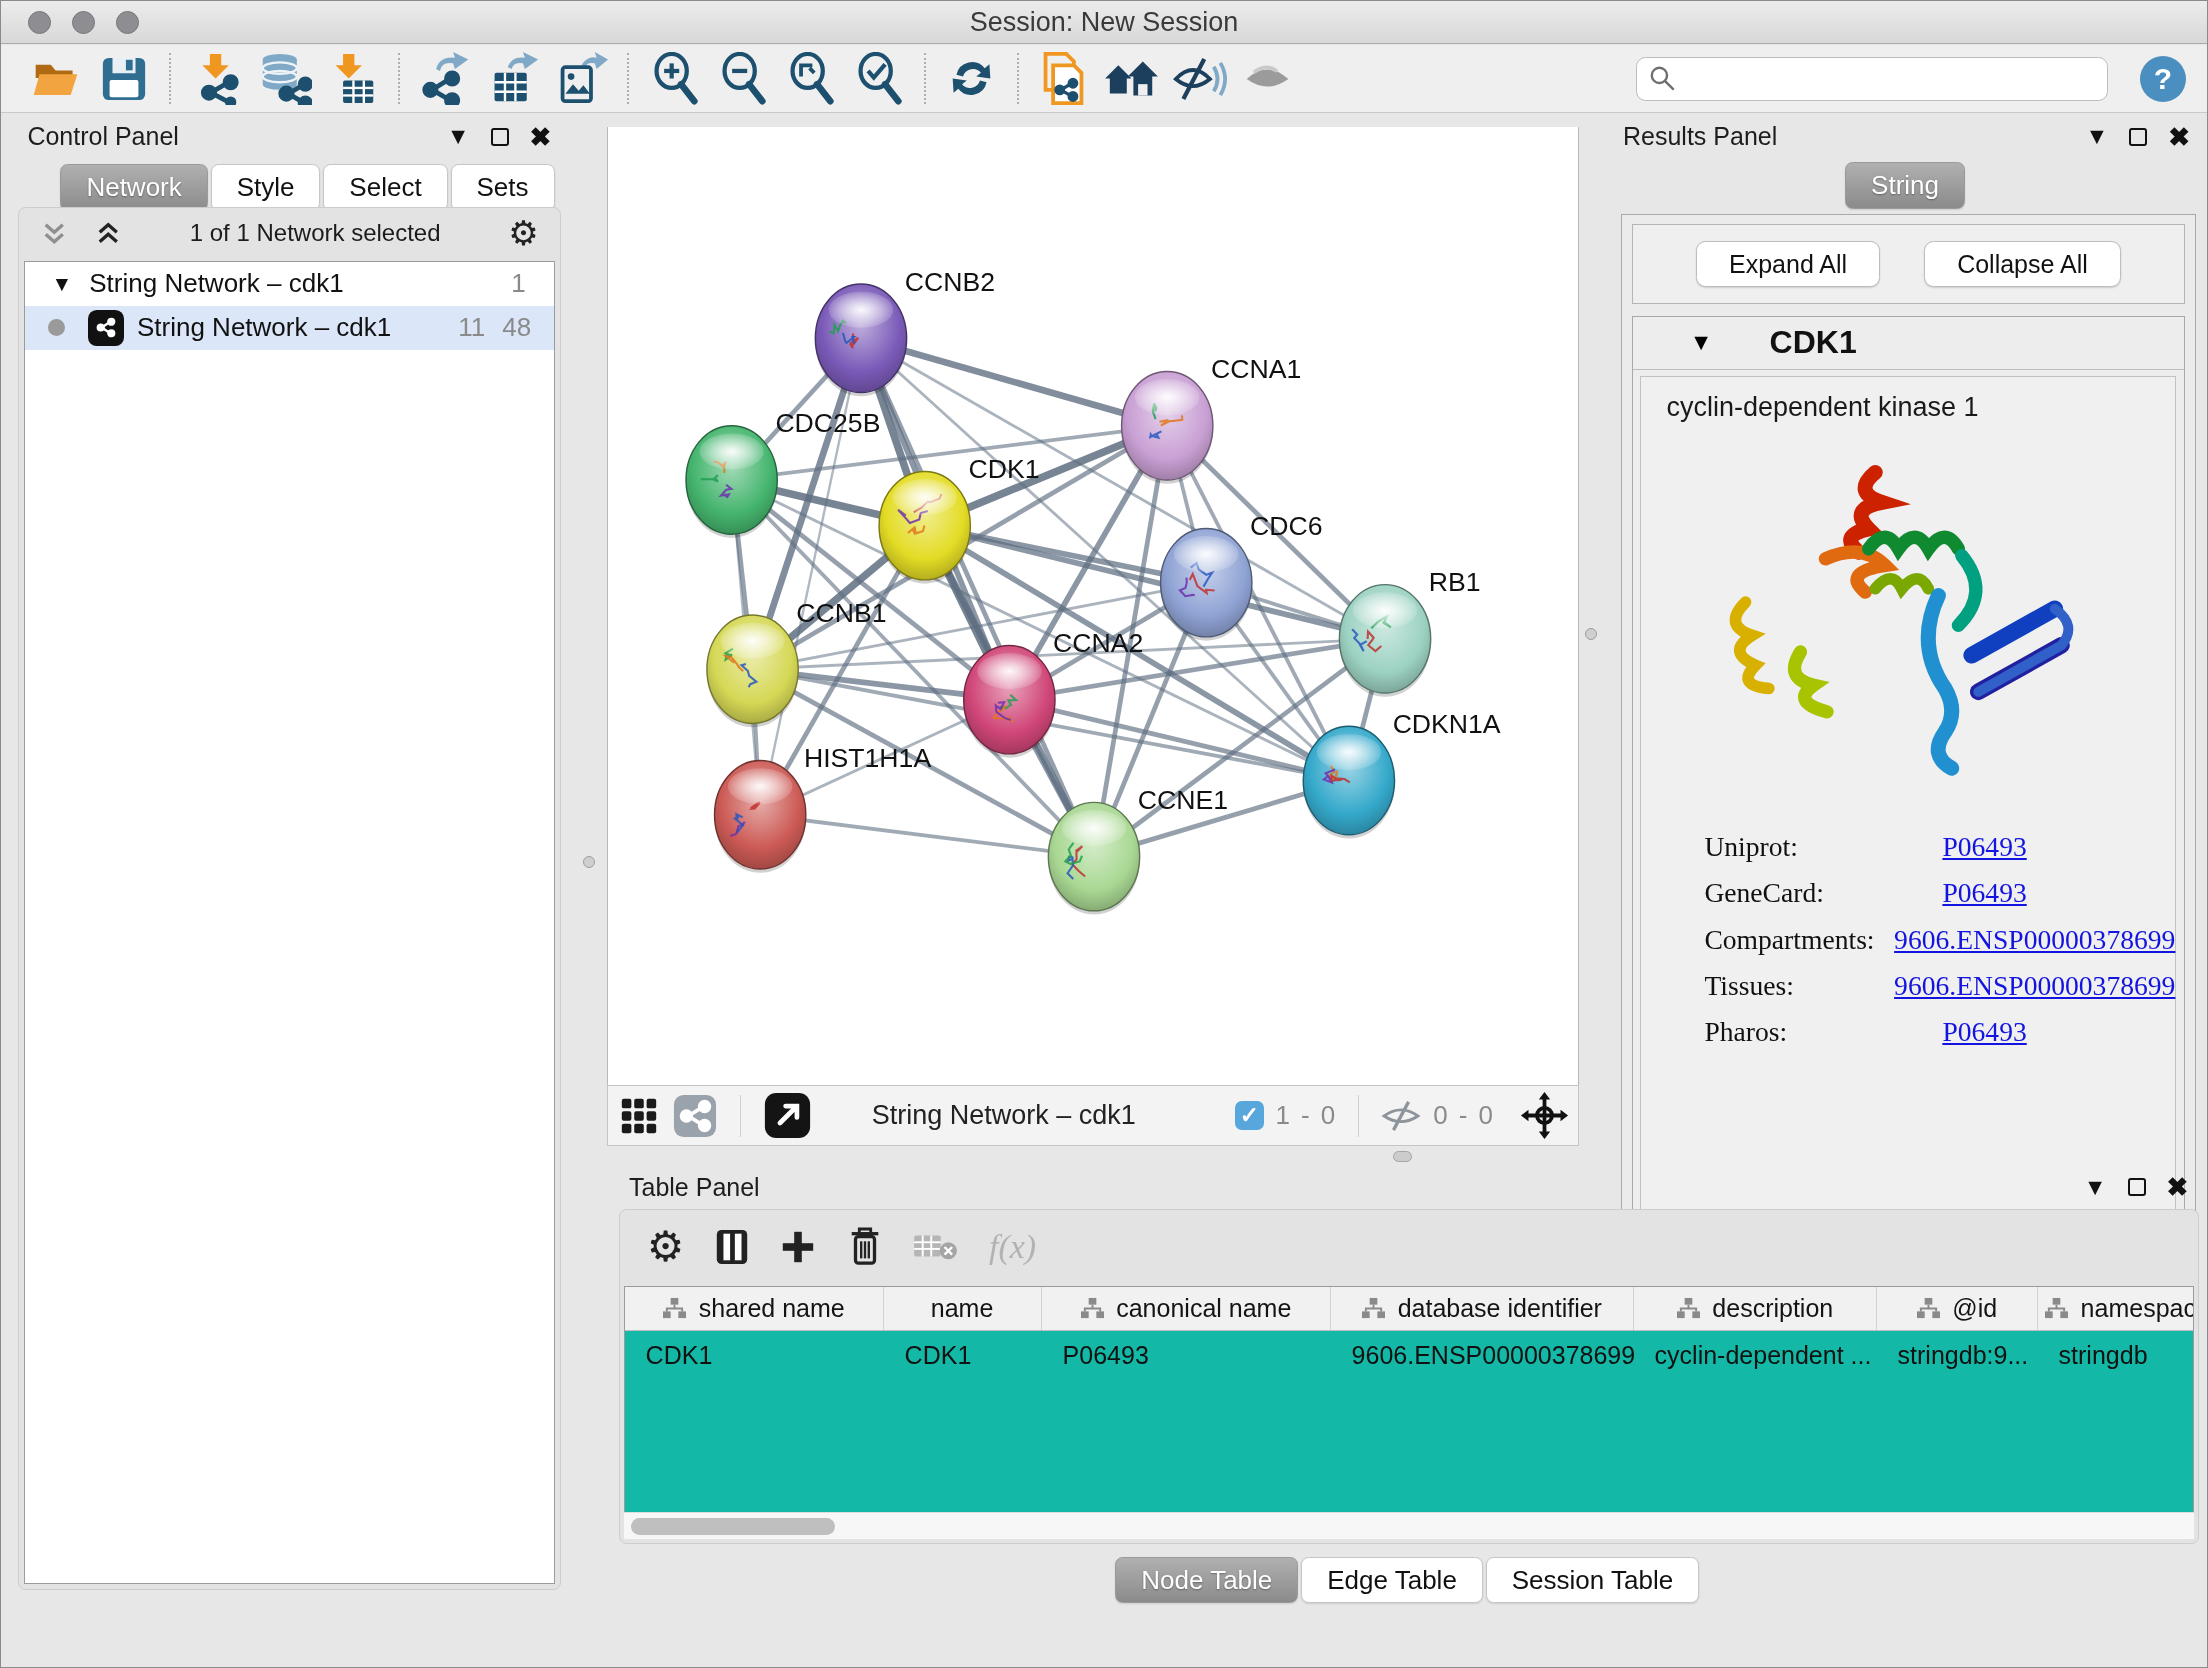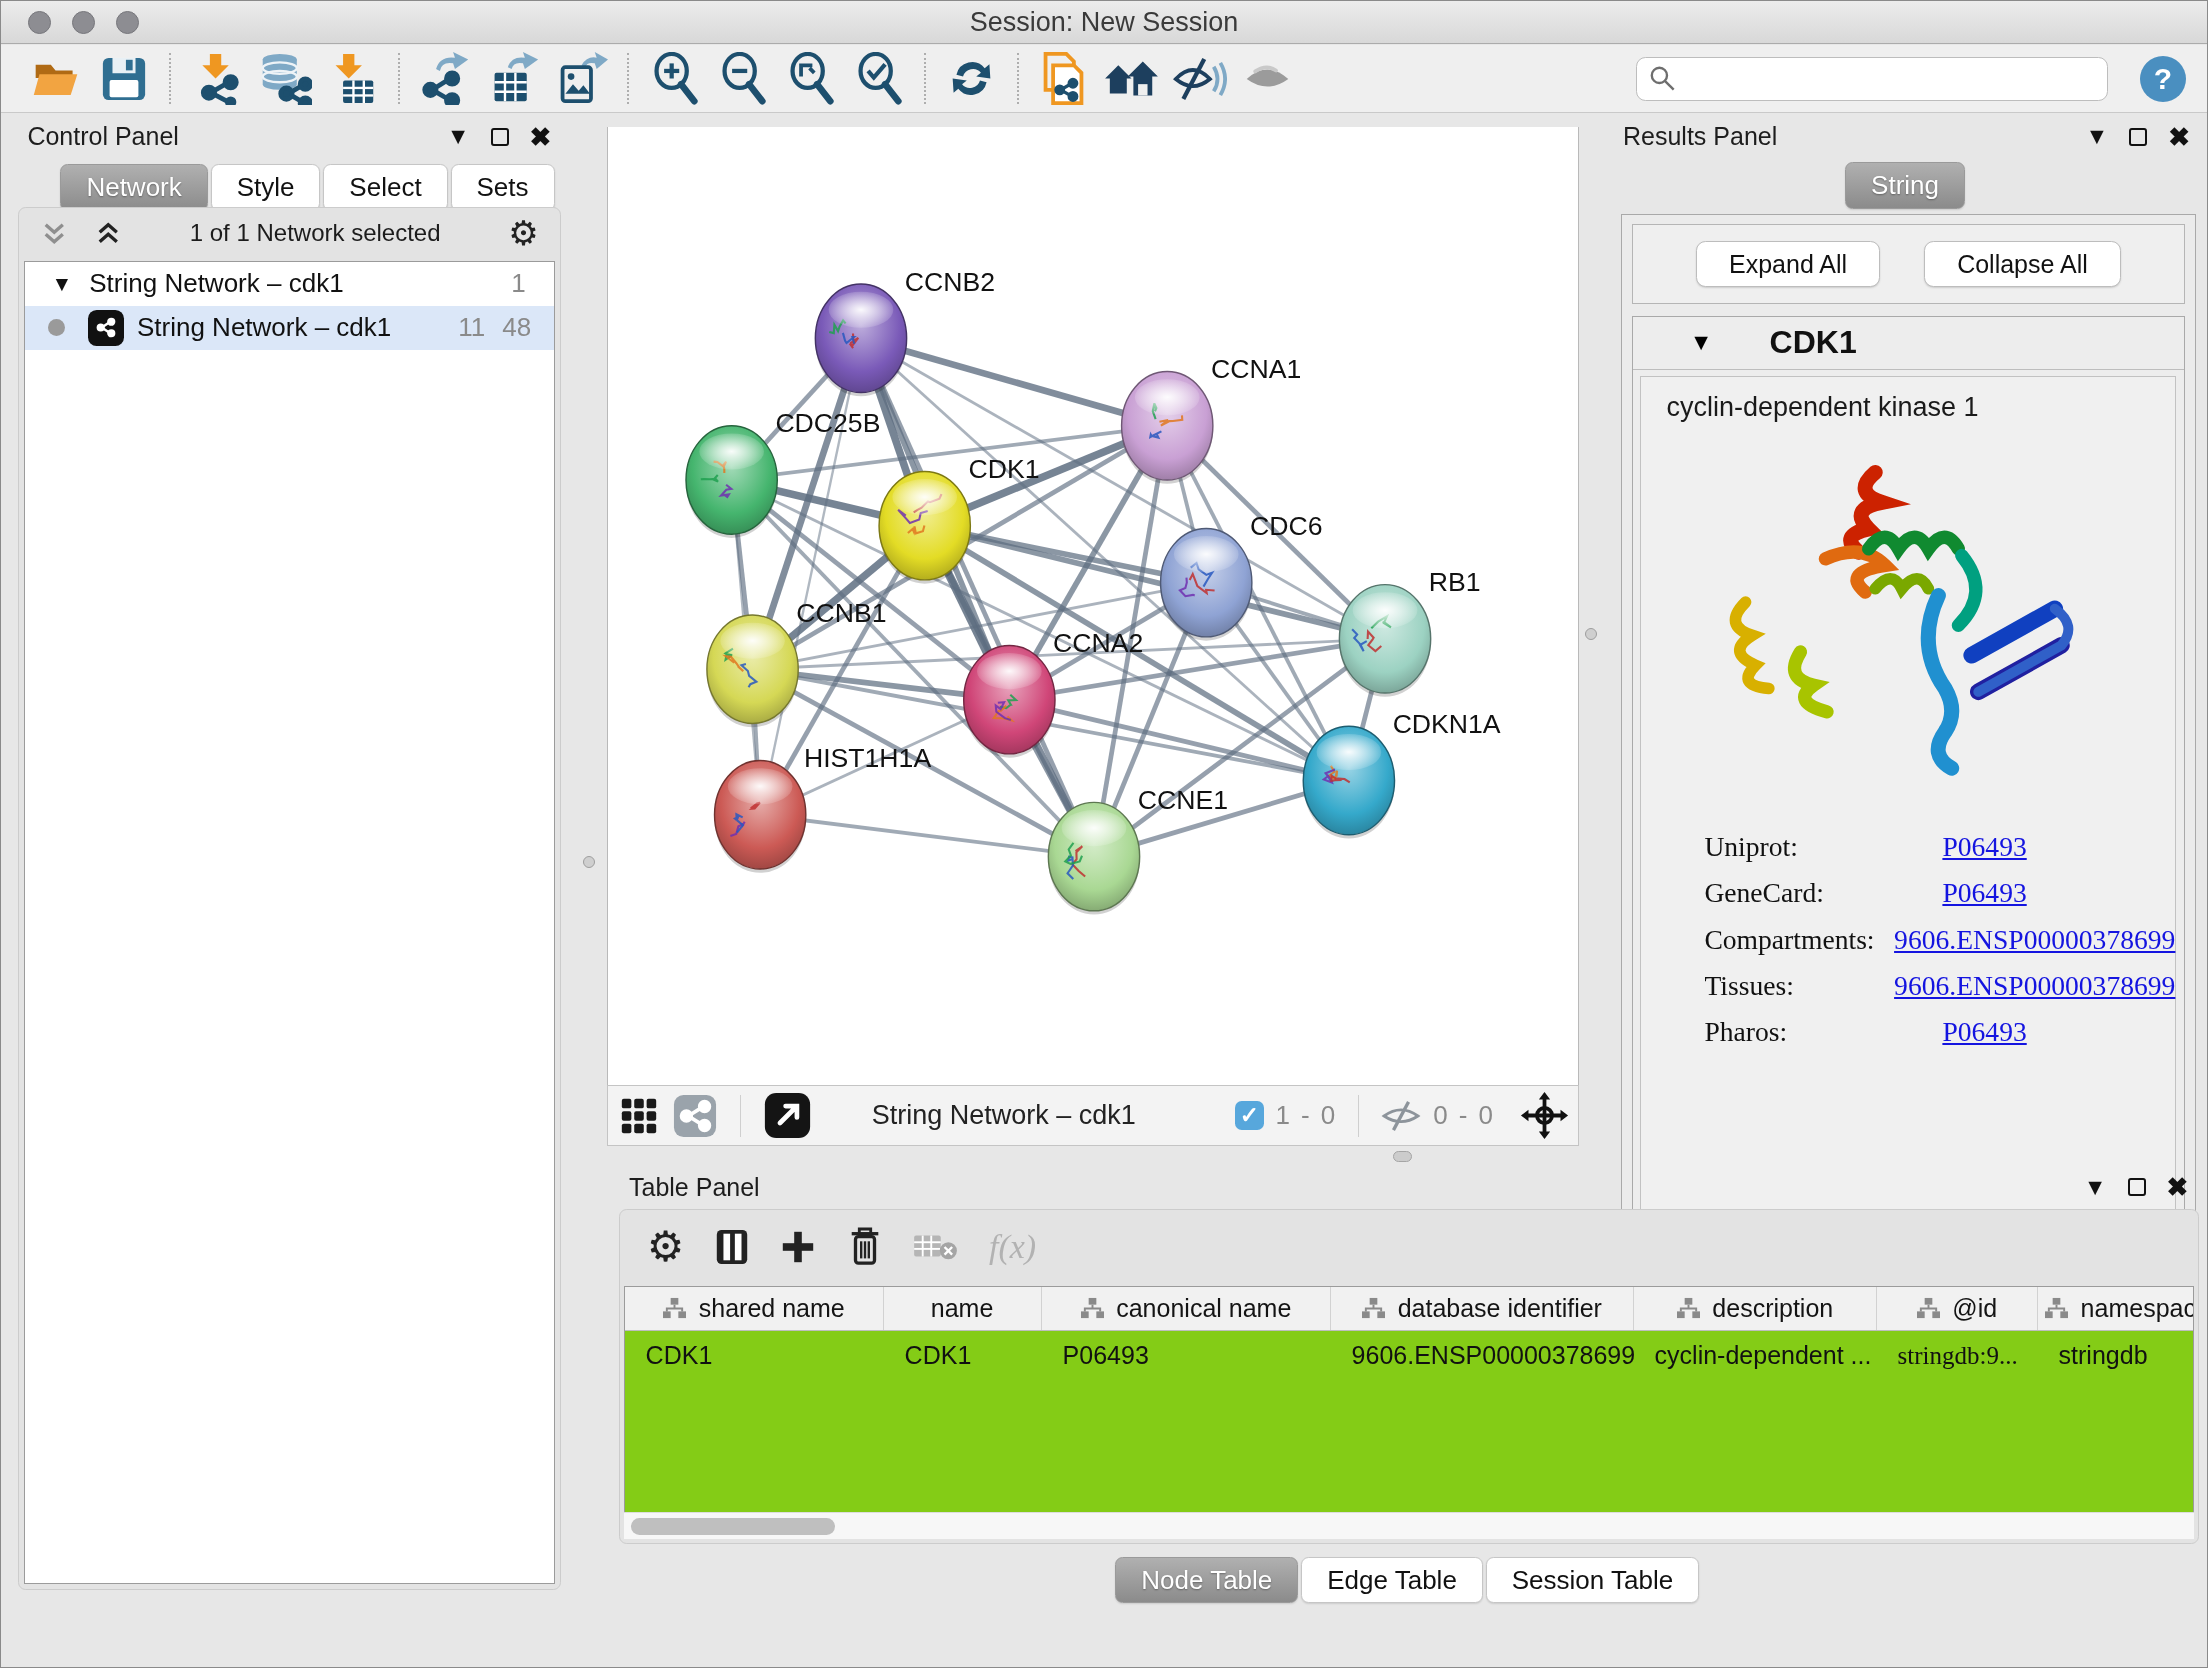--- a/index.html
+++ b/index.html
@@ -84,21 +84,21 @@
   .cl-title { font-size:29.5px; font-weight:bold; color:#111; margin-bottom:9.5px; }
   .cl-row { display:flex; font-size:27.6px; margin-bottom:14.3px; }
   .cl-label { width:238px; color:#111; margin-left:25px; }
   .cl-value a, .cl-value { color:#1414e0; text-decoration:underline; }
 
   
   .table-dock { position:absolute; left:613px; top:1056px; right:5.7px; bottom:0; }
   .tbl-content { position:absolute; left:4.8px; right:4.8px; top:40px; height:335px; background:#e3e3e3; border:1px solid #cccccc; border-radius:7.6px; }
   .tbl-toolbar { height:74px; display:flex; align-items:center; gap:28.5px; padding:0 27px; }
   .fx { font-family:"Liberation Serif", serif; font-style:italic; font-size:34px; color:#b2b2b2; }
-  .tbl-box { position:absolute; left:3.8px; right:3.8px; top:76px; bottom:30px; background:#84cc16; border:1.9px solid #9b9b9b; overflow:hidden; }
+  .tbl-box { position:absolute; left:3.8px; right:3.8px; top:76px; bottom:30px; background:#14b8a6; border:1.9px solid #9b9b9b; overflow:hidden; }
   .thead { display:flex; height:44px; background:#f1f1f1; border-bottom:1.9px solid #bdbdbd; }
   .th { display:flex; align-items:center; justify-content:center; gap:11.4px; font-size:25px; color:#141414; border-right:1px solid #d2d2d2; flex:none; }
   .trow { display:flex; height:49px; }
   .td { display:flex; align-items:center; font-size:25px; color:#111; padding-left:21px; flex:none; }
   .hscroll { position:absolute; left:3.8px; right:3.8px; bottom:3.8px; height:27px; background:#f7f7f7; border-top:1px solid #ddd; }
   .hthumb { position:absolute; left:7.6px; top:4.8px; width:204px; height:17px; background:#bfbfbf; border-radius:8.6px; }
   .tbl-tabs { position:absolute; left:0; right:0; top:388px; display:flex; justify-content:center; }
 
   
   .statusbar { position:absolute; left:0; bottom:0; width:100%; height:70px; background:#ededed; border-top:1px solid #c2c2c2;
@@ -782,21 +782,21 @@
                 <span>namespac</span>
               </div>
             </div>
           <div id="table-body">
               <div class="trow">
                 <div class="td" style="width: 259px;">CDK1</div>
                 <div class="td" style="width: 158px;">CDK1</div>
                 <div class="td" style="width: 289px;">P06493</div>
                 <div class="td" style="width: 303px;">9606.ENSP00000378699</div>
                 <div class="td" style="width: 243px;">cyclin-dependent ...</div>
-                <div class="td" style="width: 161px; font-family: Liberation Serif, serif;">stringdb:9...</div>
+                <div class="td" style="width: 161px;">stringdb:9...</div>
                 <div class="td" style="width: 166px;">stringdb</div>
               </div>
             </div>
         </div>
         <div class="hscroll">
             <div class="hthumb"></div>
           </div>
       </div>
       <div class="tbl-tabs">
         <div class="tab selected">Node Table</div>

